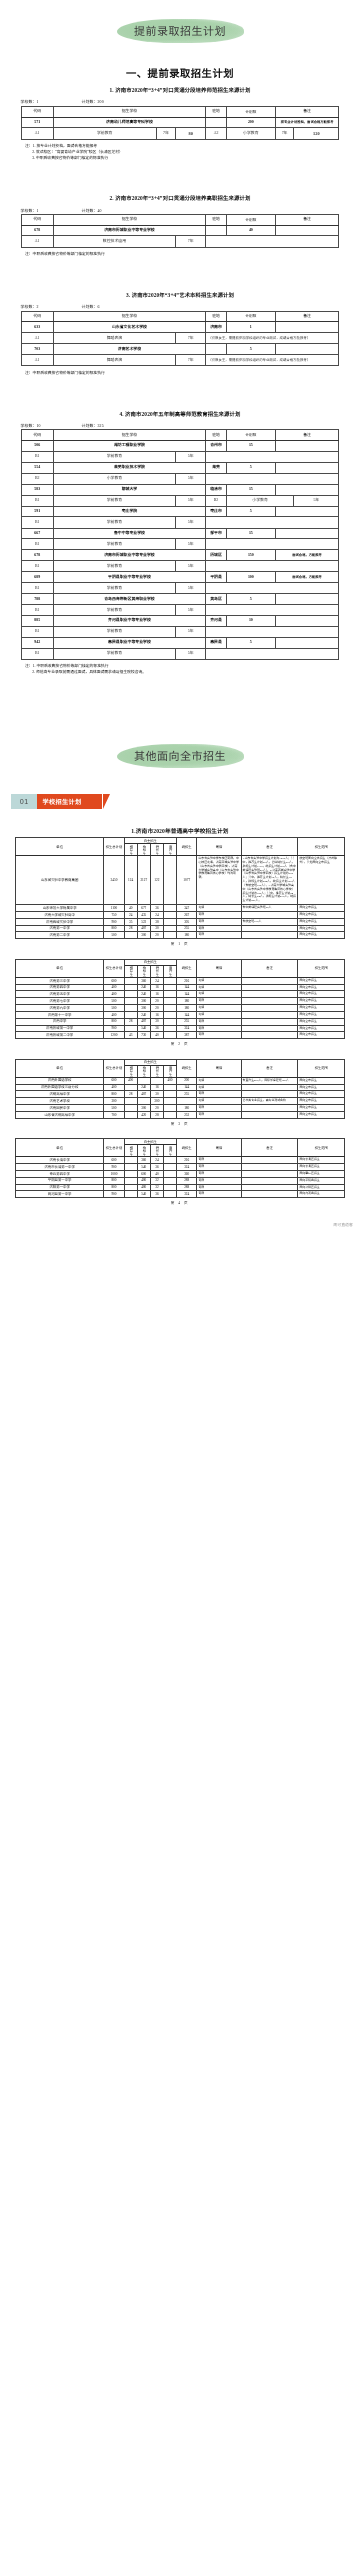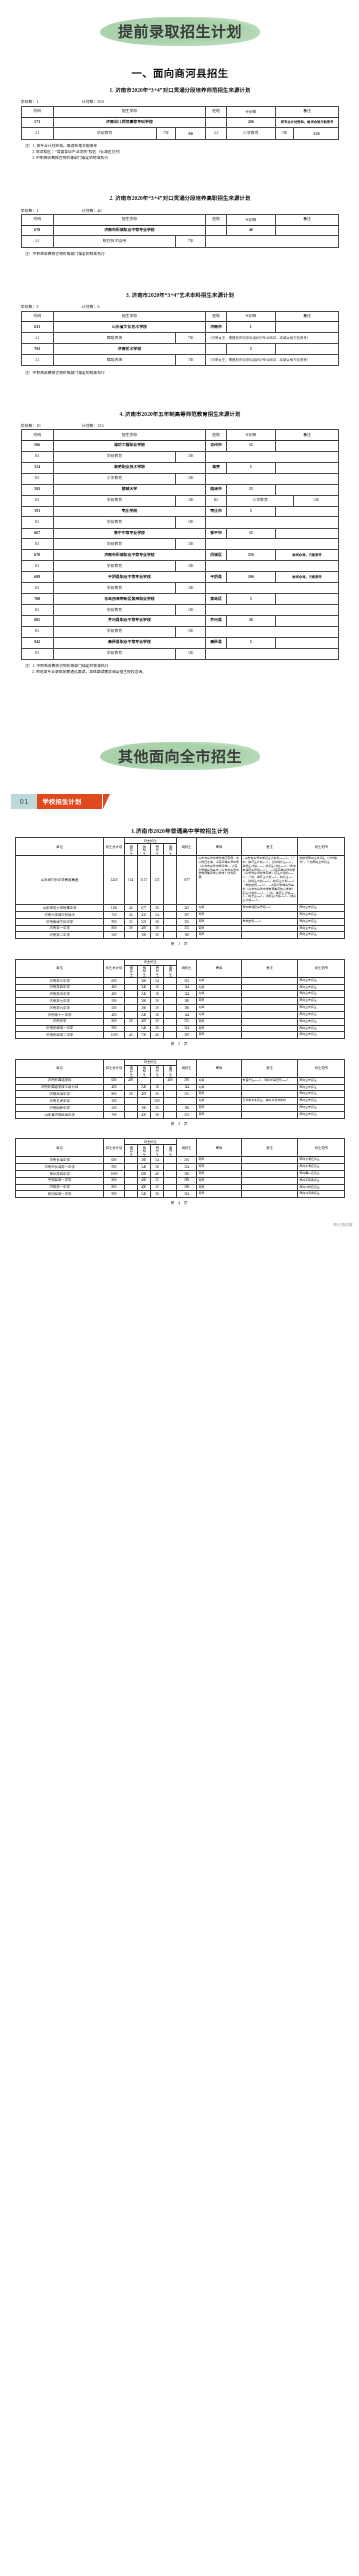--- a/index.html
+++ b/index.html
@@ -17,22 +17,22 @@
   .banner{
     height:62px;
     display:flex;align-items:center;justify-content:center;
     position:relative;
   }
   .banner .brush{
     position:relative;
     display:inline-block;
     padding:4.6px 17.5px 5.7px 17.5px;
     font-family:"Liberation Sans", sans-serif;
-    font-weight:bold;
-    font-size:15px;
+    font-weight:normal;
+    font-size:11px;
     letter-spacing:0.5px;
     color:#3c3c3c;
     z-index:2;
   }
   .banner .brush::before{
     content:"";
     position:absolute;
     left:0;top:1.5px;right:0;bottom:1px;
     background:
       radial-gradient(ellipse at 18% 45%, rgba(168,209,170,.95) 0%, rgba(168,209,170,.9) 55%, rgba(168,209,170,0) 72%),
@@ -219,21 +219,21 @@
 </style>
 </head>
 <body>
 
 <div class="page">
 
   <div class="banner">
     <span class="brush">提前录取招生计划</span>
   </div>
 
-  <h1 class="sec-title">一、面向商河县招生</h1>
+  <h1 class="sec-title">一、提前录取招生计划</h1>
 
   <div id="doc-tables">
       <div>
         <div class="sub-title">1. 济南市2020年“3+4”对口贯通分段培养师范招生来源计划</div>
         <div class="meta">
           <span class="m1">学校数：1</span>
           <span>计划数：200</span>
         </div>
         <table class="doc">
           <colgroup>

